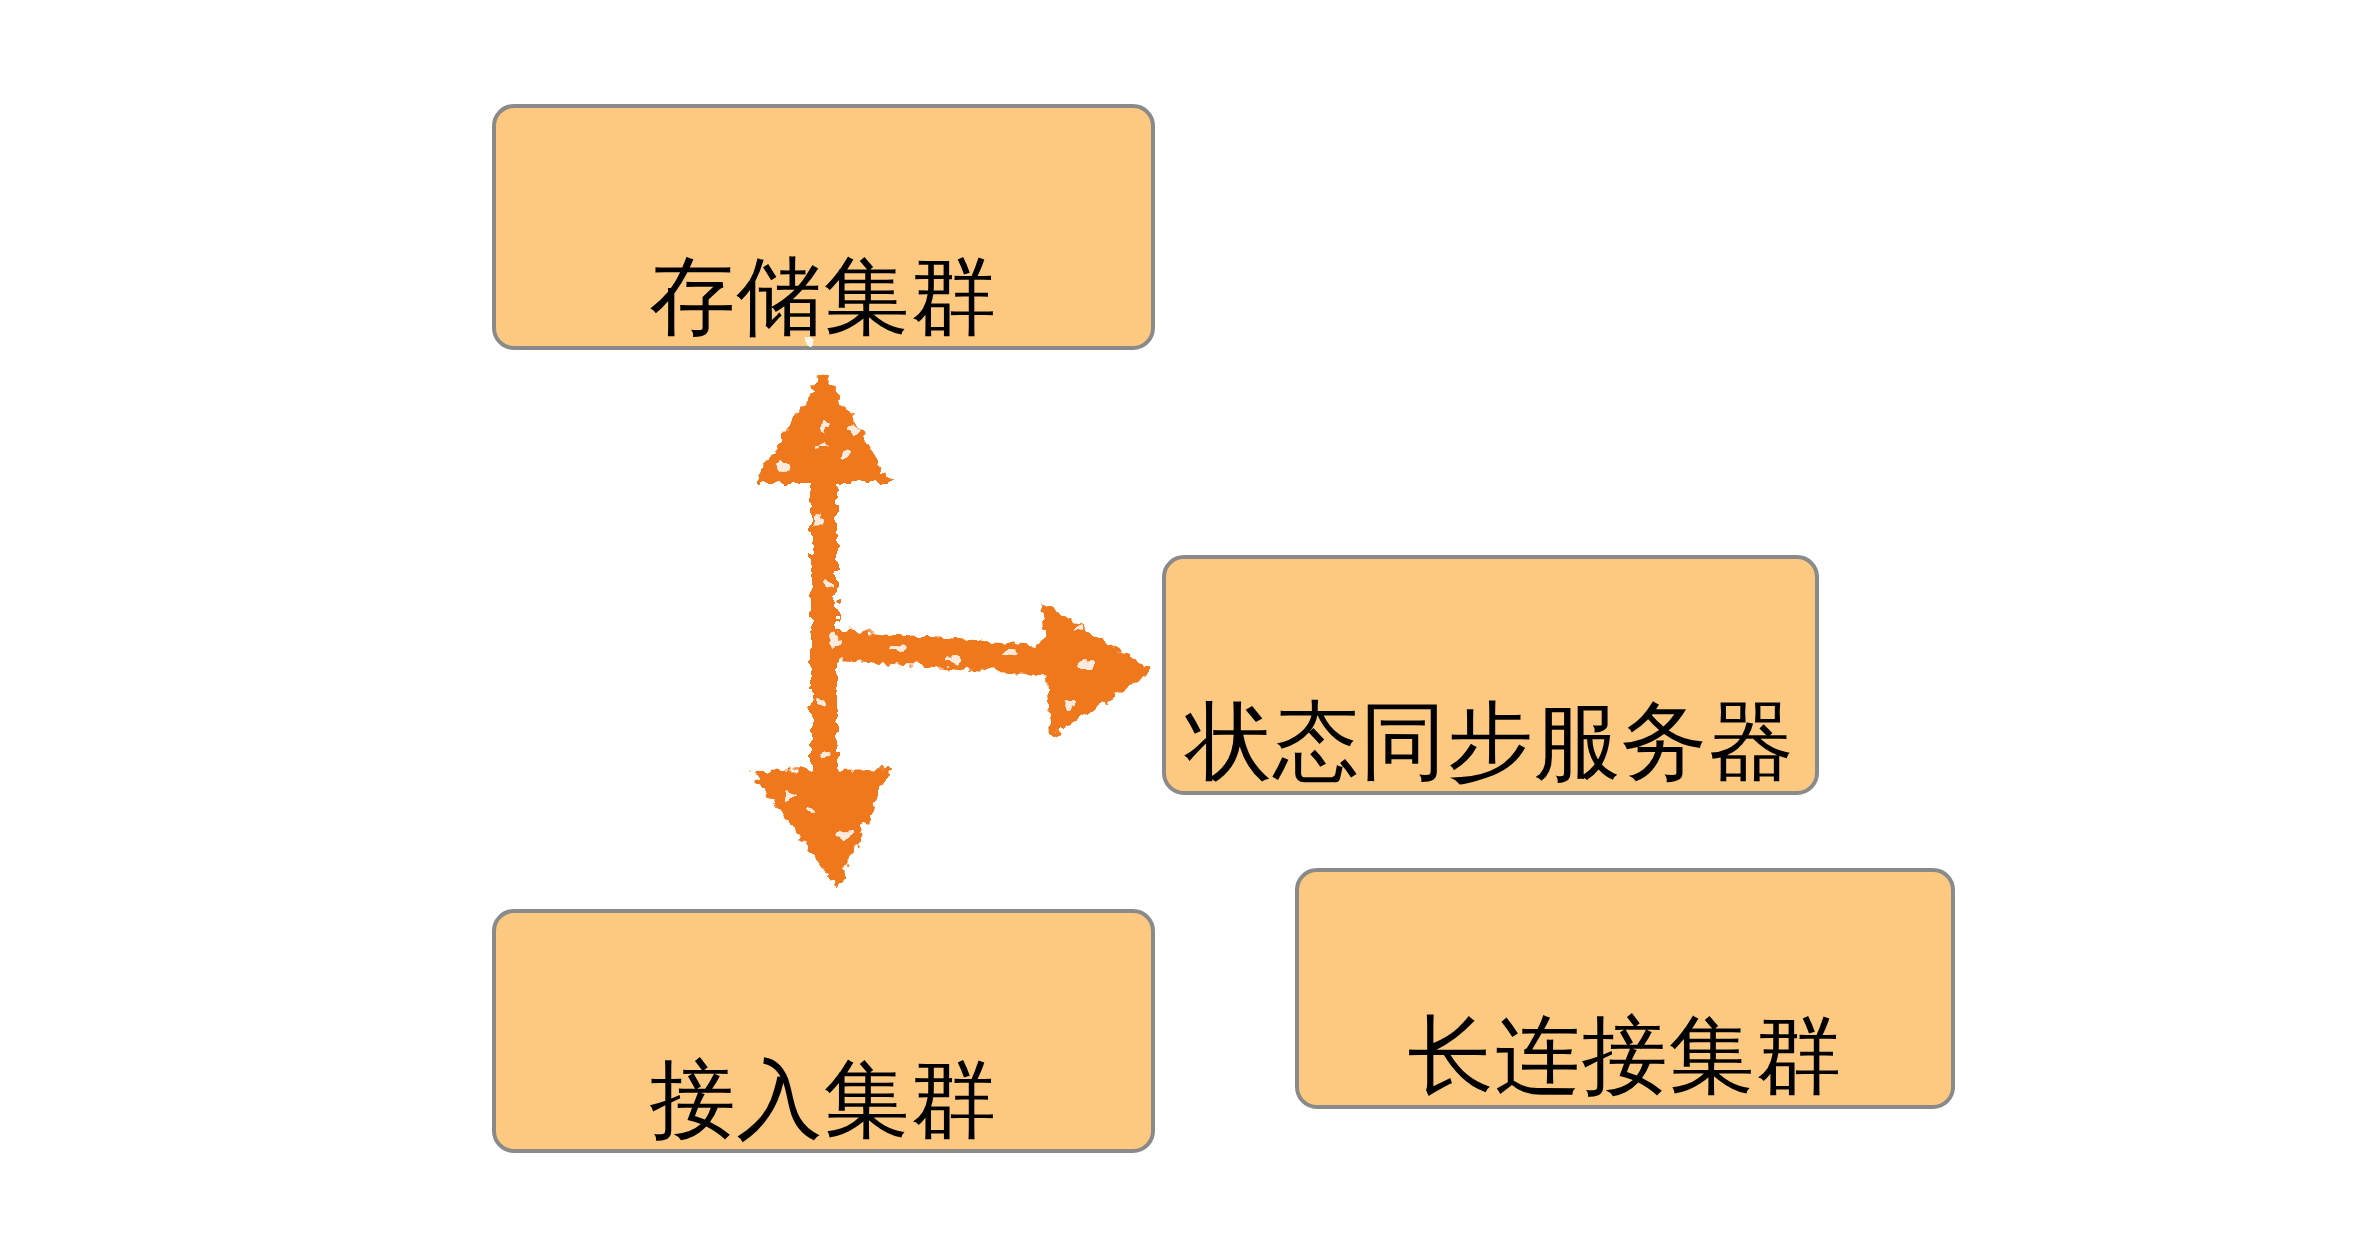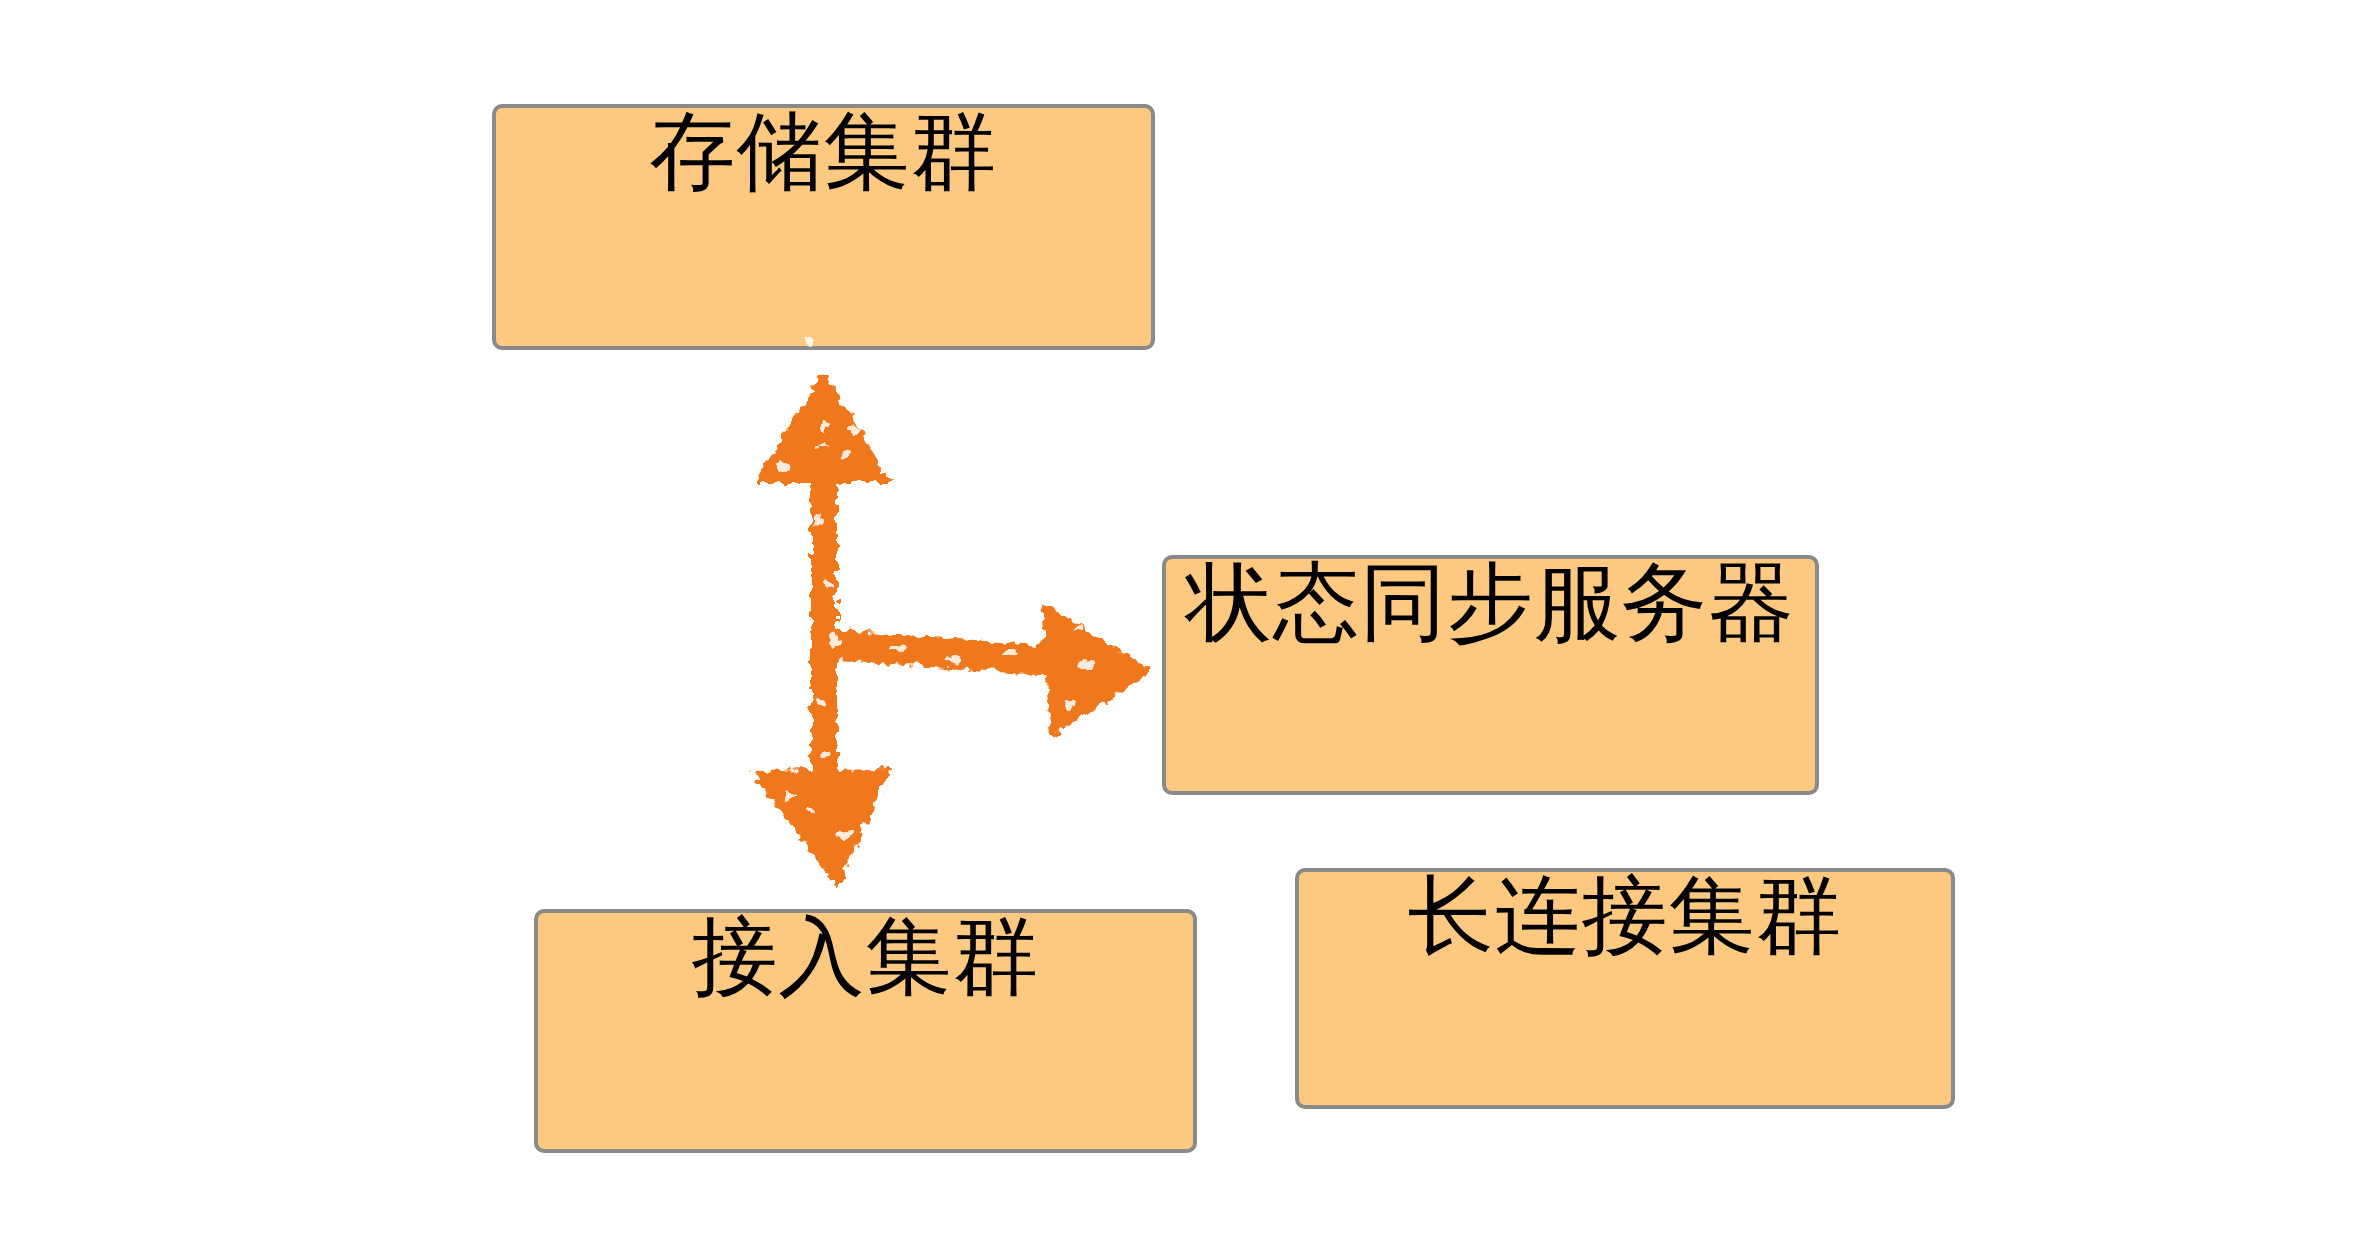--- a/index.html
+++ b/index.html
@@ -17,34 +17,35 @@
     overflow: hidden;
   }
   .canvas {
     position: relative;
     width: 2371px; height: 1259px;
     background: var(--background);
   }
   .node {
     position: absolute;
     display: flex;
-    align-items: flex-start;
+    align-items: flex-end;
     justify-content: center;
     background: var(--node-fill);
     border: 4px solid var(--node-border);
-    border-radius: 10px;
+    border-radius: 22px;
     color: var(--node-text);
     font-size: 86px;
     line-height: 1;
     letter-spacing: 1px;
     white-space: nowrap;
+    font-family: Liberation Mono, monospace;
   }
   .node-storage   { left: 492px;  top: 104px; width: 663px; height: 246px; }
   .node-statesync { left: 1162px; top: 555px; width: 657px; height: 240px; }
-  .node-access    { left: 492px;  top: 909px; width: 663px; height: 244px; margin-left: 42px; }
+  .node-access    { left: 492px;  top: 909px; width: 663px; height: 244px; }
   .node-longconn  { left: 1295px; top: 868px; width: 660px; height: 241px; }
 
   .connector-svg {
     position: absolute;
     left: 710px; top: 330px;
     width: 490px; height: 600px;
   }
   .arrow-shape { fill: var(--arrow); }
   .speckle { fill: var(--background); }
 </style>

